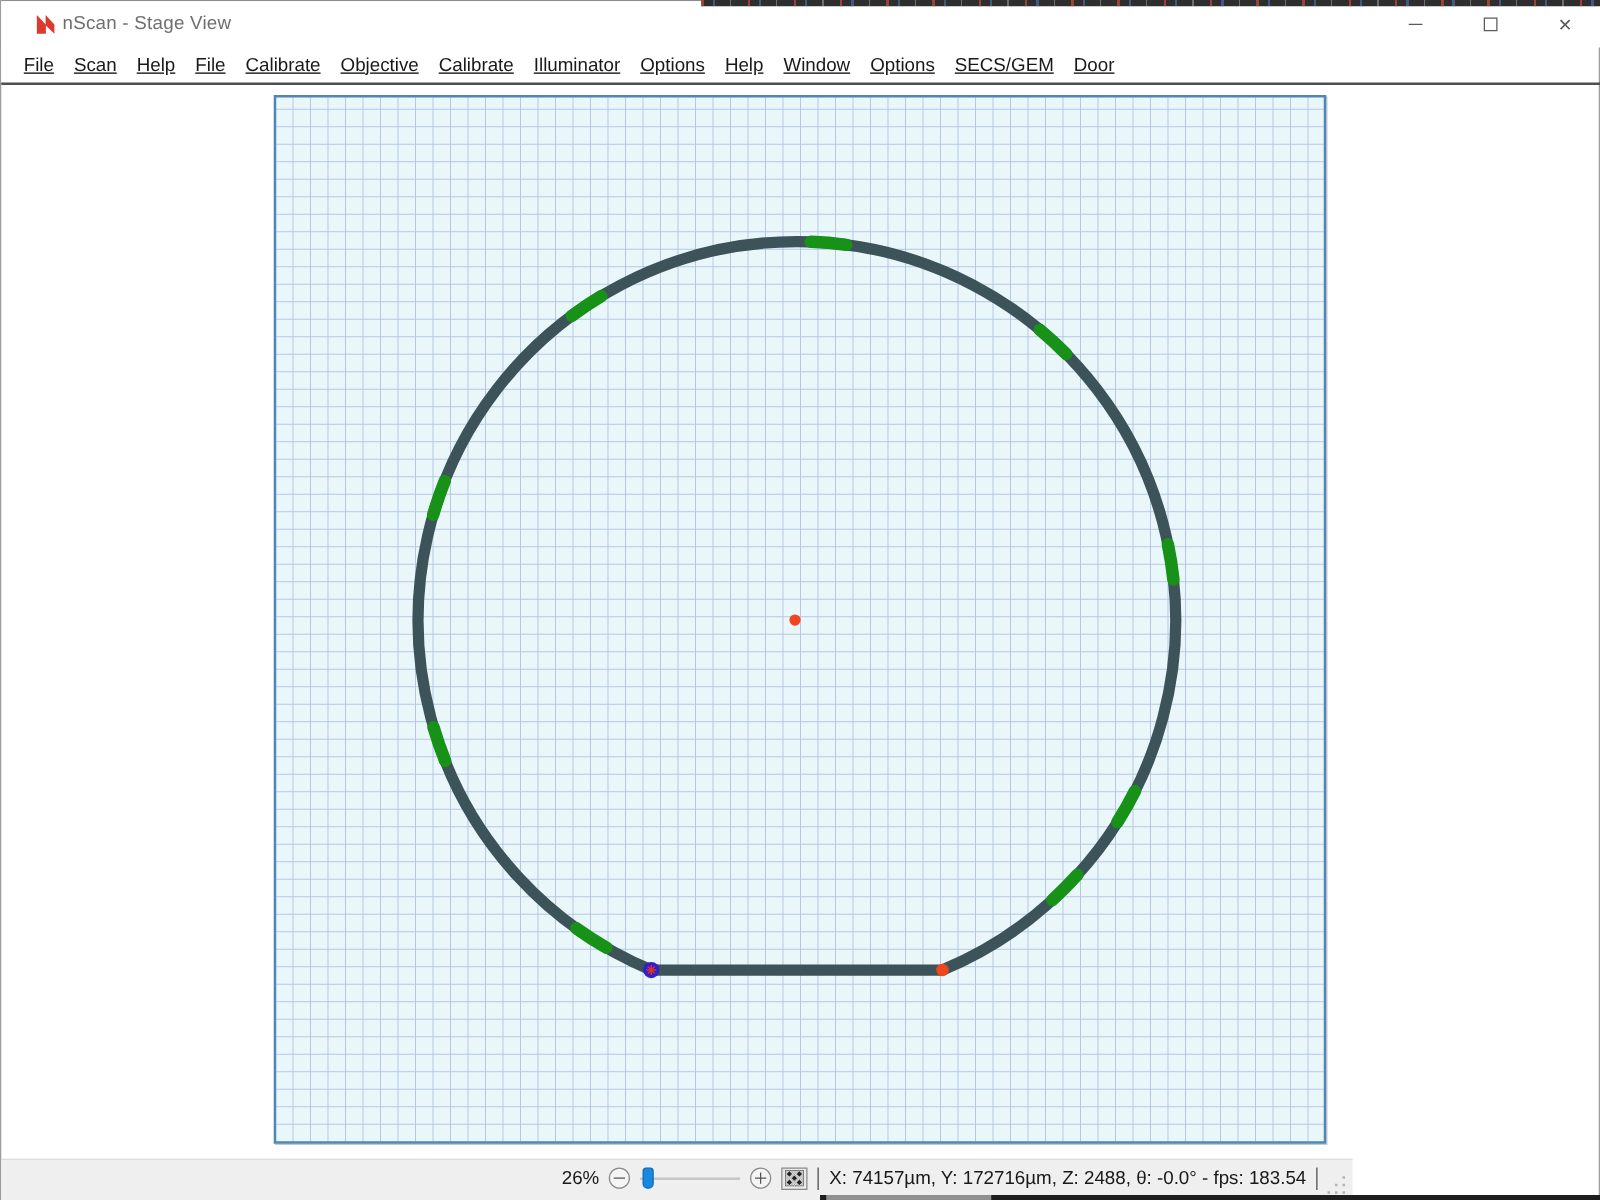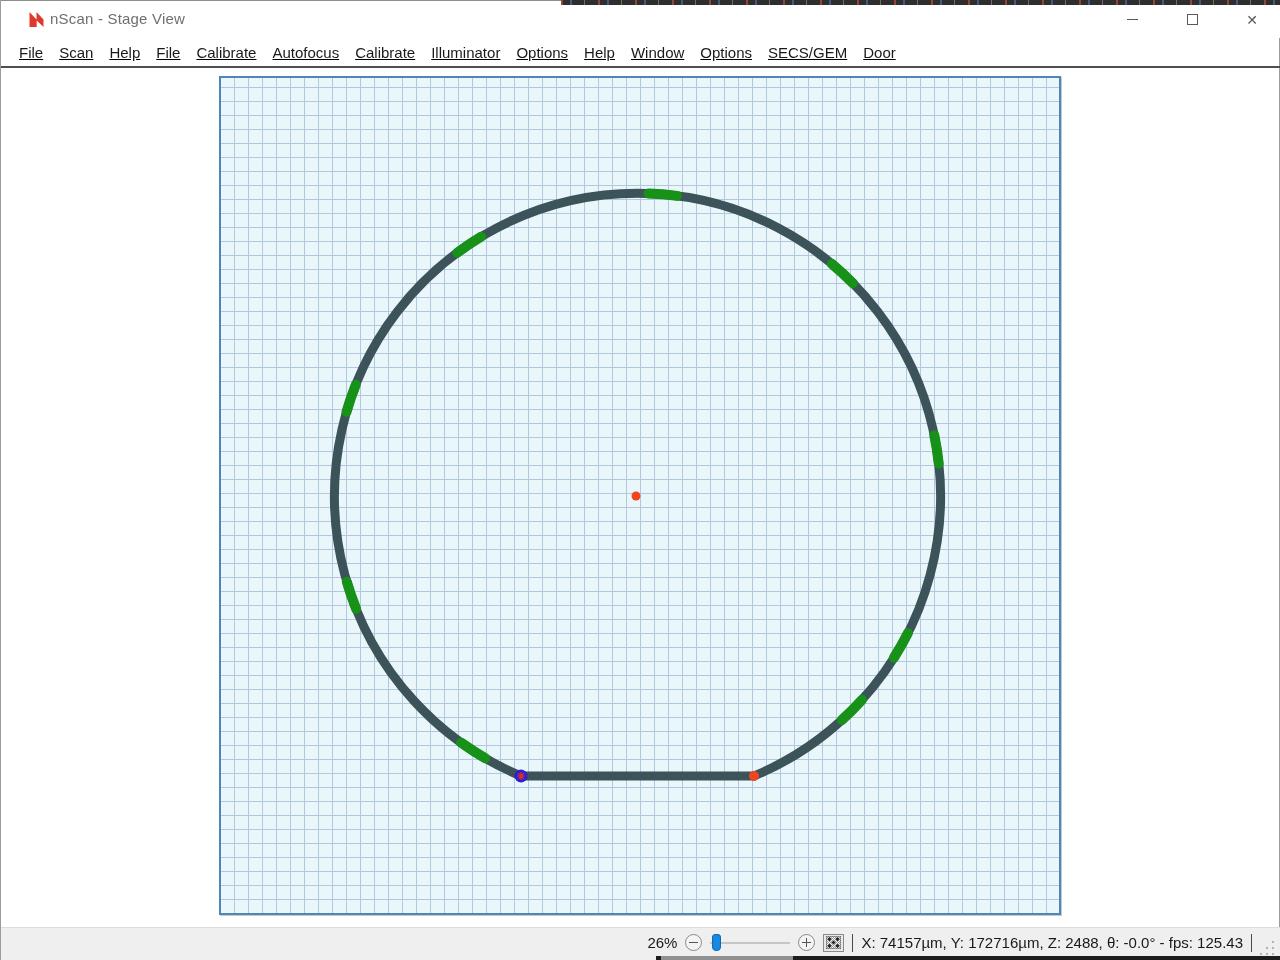--- a/index.html
+++ b/index.html
@@ -35,21 +35,21 @@
   
   .stage { position:absolute; left:218px; top:76px; width:842px; height:839px;
            border:2px solid #4e86b8; box-shadow:1px 1px 0 #c9c9c9;
            background-color:#e9f7fb;
            background-image:linear-gradient(to right,#b4c7e0 1px,transparent 1px),
                             linear-gradient(to bottom,#b4c7e0 1px,transparent 1px);
            background-size:14px 14px; background-position:13px 9px; }
   .stage svg { position:absolute; inset:0; }
 
   
-  .statusbar { position:absolute; left:0; top:927px; width:1279px; height:33px; background:#efefef;
+  .statusbar { position:absolute; left:0; top:927px; width:1081px; height:33px; background:#efefef;
                border-top:1px solid #dcdcdc; }
   .status-right { position:absolute; right:6px; top:0; height:29px; display:flex; align-items:center; gap:8px; }
   .zoom-label { font-size:15px; color:#191919; }
   .round-btn { width:17px; height:17px; border:1px solid #8a8a8a; border-radius:50%; background:#f4f4f4;
                position:relative; }
   .round-btn .h { position:absolute; left:3px; top:7px; width:9px; height:1px; background:#555; }
   .round-btn .v { position:absolute; left:7px; top:3px; width:1px; height:9px; background:#555; }
   .slider { position:relative; width:80px; height:18px; }
   .slider .track { position:absolute; left:0; right:0; top:8px; height:2px; background:#c6c6c6; }
   .slider .thumb { position:absolute; left:2px; top:0; width:9px; height:17px; background:#1789e0;
@@ -83,21 +83,21 @@
         <span class="glyph-close">✕</span>
       </div>
   </div>
 
   <div class="menubar">
     <span class="menu-item">File</span>
     <span class="menu-item">Scan</span>
     <span class="menu-item">Help</span>
     <span class="menu-item">File</span>
     <span class="menu-item">Calibrate</span>
-    <span class="menu-item">Autofocus</span>
+    <span class="menu-item">Objective</span>
     <span class="menu-item">Calibrate</span>
     <span class="menu-item">Illuminator</span>
     <span class="menu-item">Options</span>
     <span class="menu-item">Help</span>
     <span class="menu-item">Window</span>
     <span class="menu-item">Options</span>
     <span class="menu-item">SECS/GEM</span>
     <span class="menu-item">Door</span>
   </div>
   <div class="menu-sep"></div>
@@ -150,21 +150,21 @@
           <g fill="#222">
             <rect x="2" y="1.6" width="3" height="3" transform="rotate(45 3.5 3.1)"></rect>
             <rect x="10" y="1.6" width="3" height="3" transform="rotate(45 11.5 3.1)"></rect>
             <rect x="6" y="5" width="3" height="3" transform="rotate(45 7.5 6.5)"></rect>
             <rect x="2" y="8.4" width="3" height="3" transform="rotate(45 3.5 9.9)"></rect>
             <rect x="10" y="8.4" width="3" height="3" transform="rotate(45 11.5 9.9)"></rect>
           </g>
         </svg>
       </div>
       <div class="vsep"></div>
-      <span class="readout">X: 74157µm, Y: 172716µm, Z: 2488, θ: -0.0° - fps: 125.43</span>
+      <span class="readout">X: 74157µm, Y: 172716µm, Z: 2488, θ: -0.0° - fps: 183.54</span>
       <div class="vsep"></div>
       <div class="grip">
         <i style="left:12px; top:0;"></i>
         <i style="left:6px;  top:6px;"></i>
           <i style="left:12px; top:6px;"></i>
         <i style="left:0;    top:12px;"></i>
           <i style="left:6px; top:12px;"></i>
           <i style="left:12px; top:12px;"></i>
       </div>
     </div>

